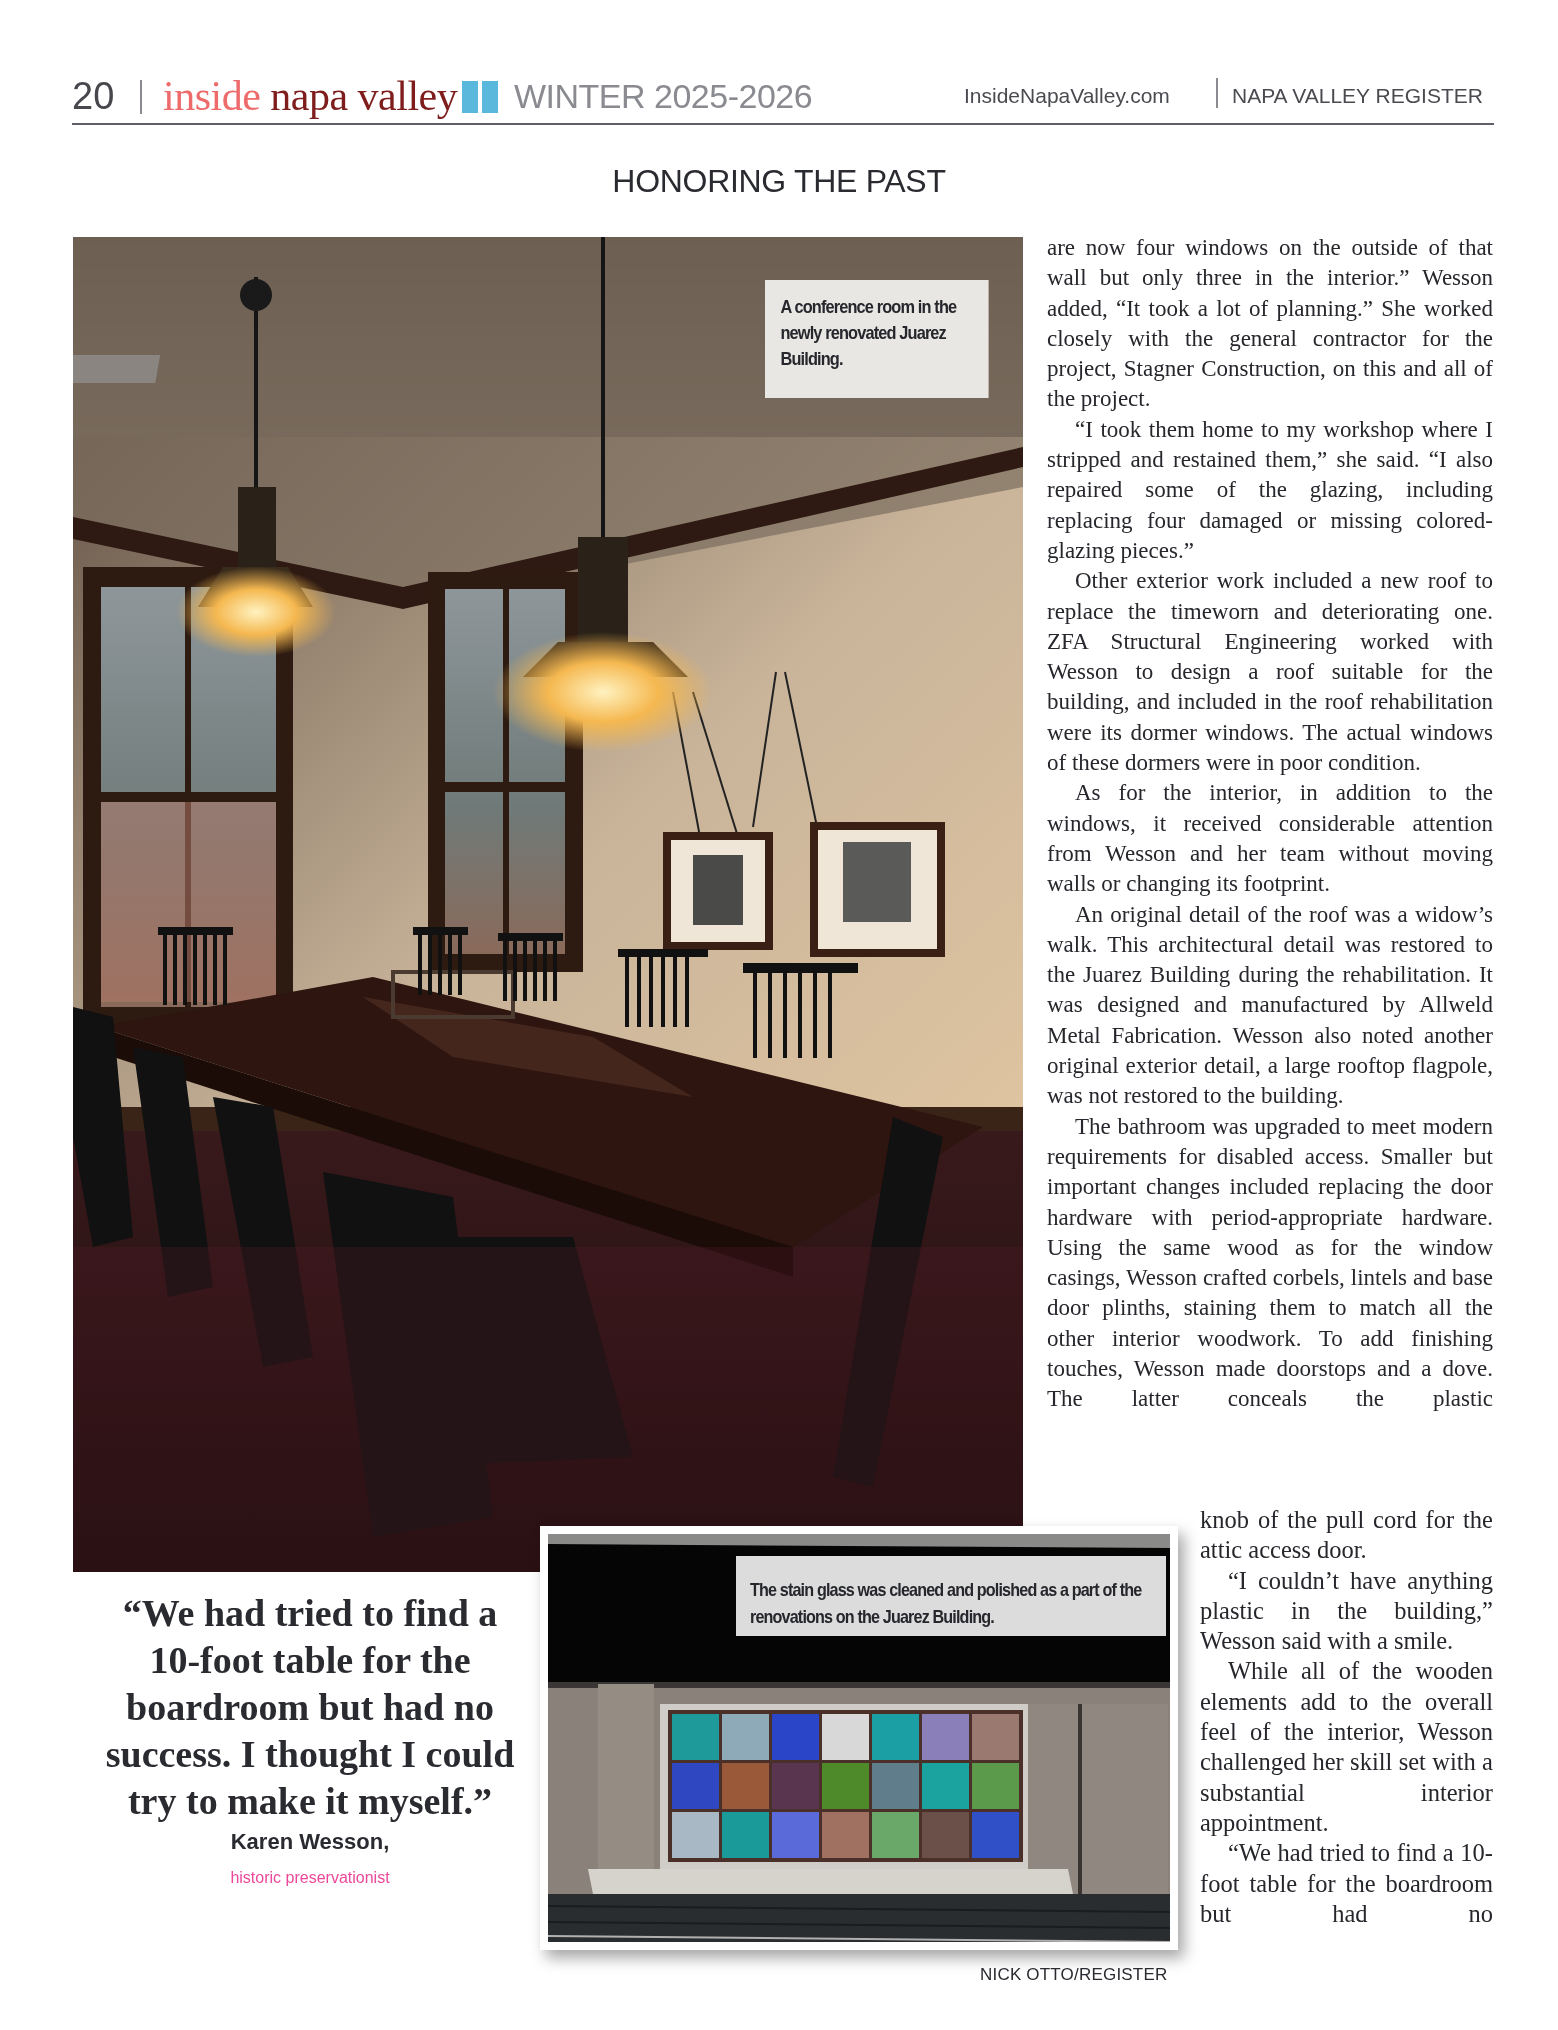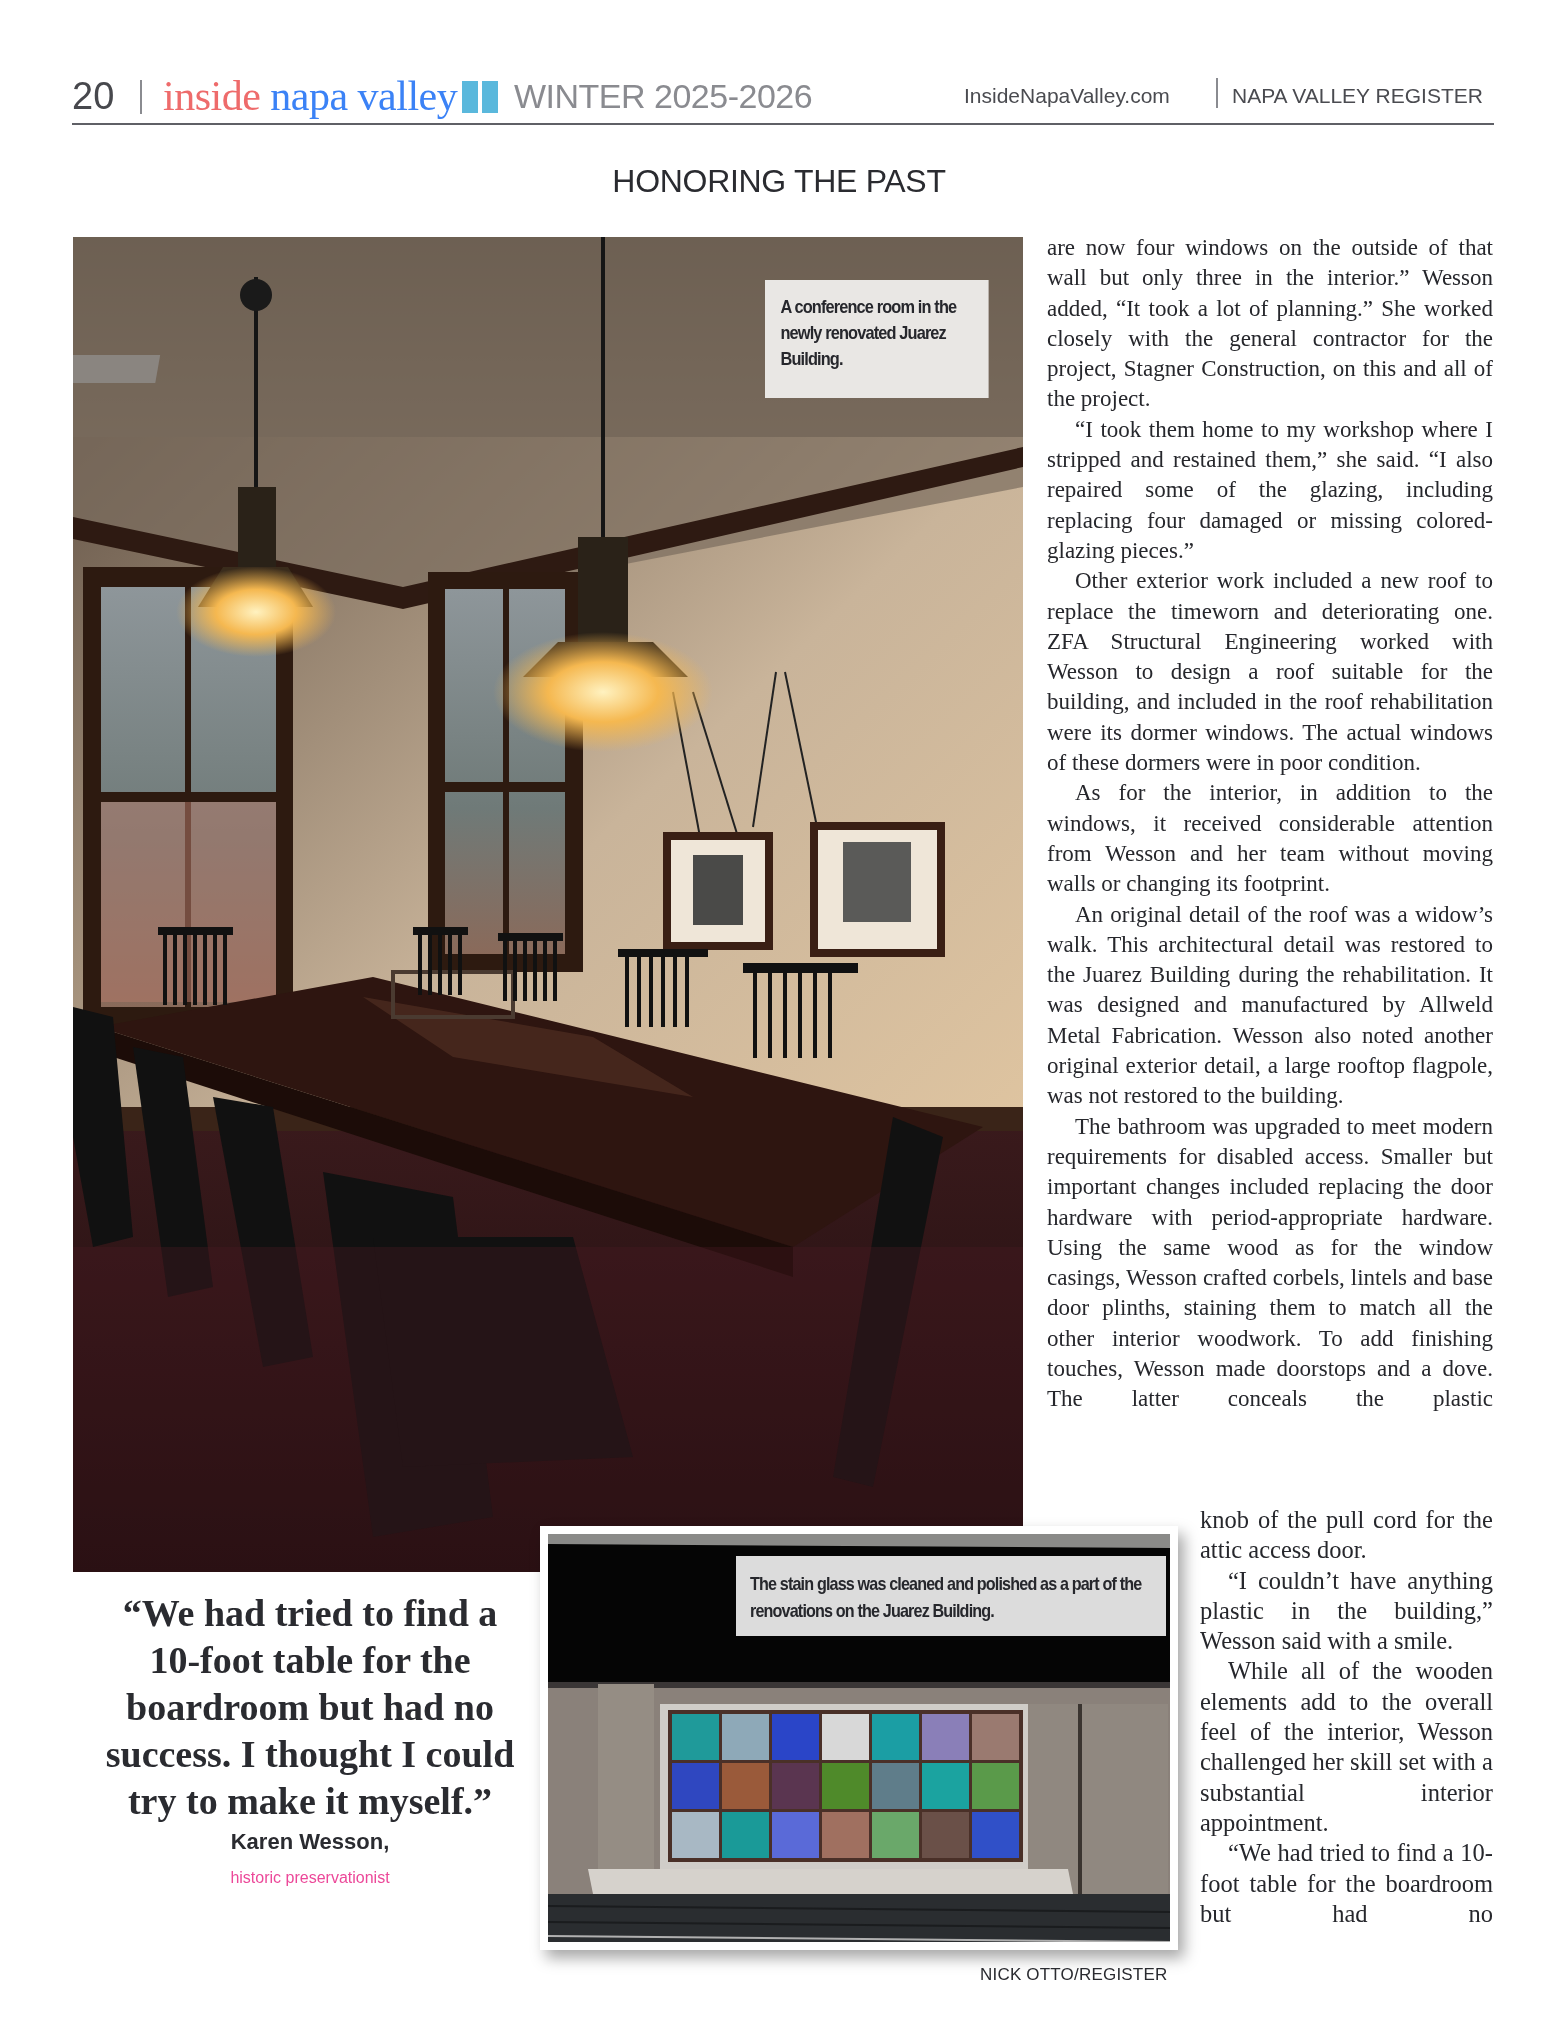--- a/index.html
+++ b/index.html
@@ -8,21 +8,21 @@
 
   
   .header { position: absolute; left: 72px; top: 72px; width: 1422px; height: 52px; }
   .header-rule { position: absolute; left: 72px; top: 123px; width: 1422px; height: 2px; background: #5f6066; }
   .page-number { position: absolute; left: 0; top: 0; font-family: "Liberation Sans", sans-serif; font-size: 38px; color: #47484d; line-height: 48px; }
   .hdr-divider { position: absolute; width: 2px; background: #8a8b90; }
   .hdr-divider.d1 { left: 68px; top: 8px; height: 34px; }
   .hdr-divider.d2 { left: 1144px; top: 6px; height: 30px; }
   .brand { position: absolute; left: 91px; top: -2px; font-family: "Liberation Serif", serif; font-size: 42px; line-height: 52px; letter-spacing: -0.5px; white-space: nowrap; }
   .brand .inside { color: #ee6b6b; }
-  .brand .napa { color: #3b82f6; }
+  .brand .napa { color: #7f1d1d; }
   .brand-bars { position: absolute; left: 390px; top: 9px; width: 36px; height: 32px; display: flex; gap: 4px; }
   .brand-bars span { flex: 1; background: #5ab8dc; }
   .issue { position: absolute; left: 442px; top: 0; font-family: "Liberation Sans", sans-serif; font-size: 34px; line-height: 48px; color: #8a8b90; letter-spacing: -0.5px; white-space: nowrap; }
   .site-url { position: absolute; left: 892px; top: 12px; font-family: "Liberation Sans", sans-serif; font-size: 21px; color: #4a4b50; white-space: nowrap; }
   .publication { position: absolute; left: 1160px; top: 12px; font-family: "Liberation Sans", sans-serif; font-size: 21px; color: #4a4b50; white-space: nowrap; }
 
   
   .section-title { position: absolute; left: 0; top: 163px; width: 1558px; text-align: center; font-family: "Liberation Sans", sans-serif; font-size: 32px; color: #2a2b30; letter-spacing: -0.3px; }
   .section-title b { font-weight: 400; }
 
@@ -42,21 +42,21 @@
 
   
   .pullquote { position: absolute; left: 100px; top: 1590px; width: 420px; text-align: center; }
   .pq-text { font-family: "Liberation Serif", serif; font-weight: 700; font-size: 38px; line-height: 47px; color: #2a2b30; }
   .pq-name { margin-top: 4px; font-family: "Liberation Sans", sans-serif; font-weight: 700; font-size: 22px; color: #2a2b30; }
   .pq-role { margin-top: 14px; font-family: "Liberation Sans", sans-serif; font-size: 16px; color: #ec4899; }
 
   
   .inset-frame { position: absolute; left: 540px; top: 1526px; width: 638px; height: 424px; background: #ffffff; padding: 8px; box-shadow: 6px 8px 14px rgba(0,0,0,0.35); }
   .inset-photo { position: relative; width: 622px; height: 408px; overflow: hidden; background: #050505; }
-  .inset-caption { left: 188px; top: 22px; width: 430px; height: 80px; padding: 14px 14px; font-size: 19px; line-height: 27px; background: #dcdcdc; }
+  .inset-caption { left: 188px; top: 22px; width: 430px; height: 80px; padding: 20px 14px; font-size: 19px; line-height: 27px; background: #dcdcdc; }
   .inset-caption span { display: block; transform: scaleX(0.85); transform-origin: left top; width: 470px; }
   .credit { position: absolute; left: 980px; top: 1965px; font-family: "Liberation Sans", sans-serif; font-size: 17px; color: #2a2b30; letter-spacing: 0.2px; }
 </style>
 </head>
 <body>
 
 <div class="header">
   <div class="page-number">20</div>
   <div class="hdr-divider d1"></div>
   <div class="brand">

